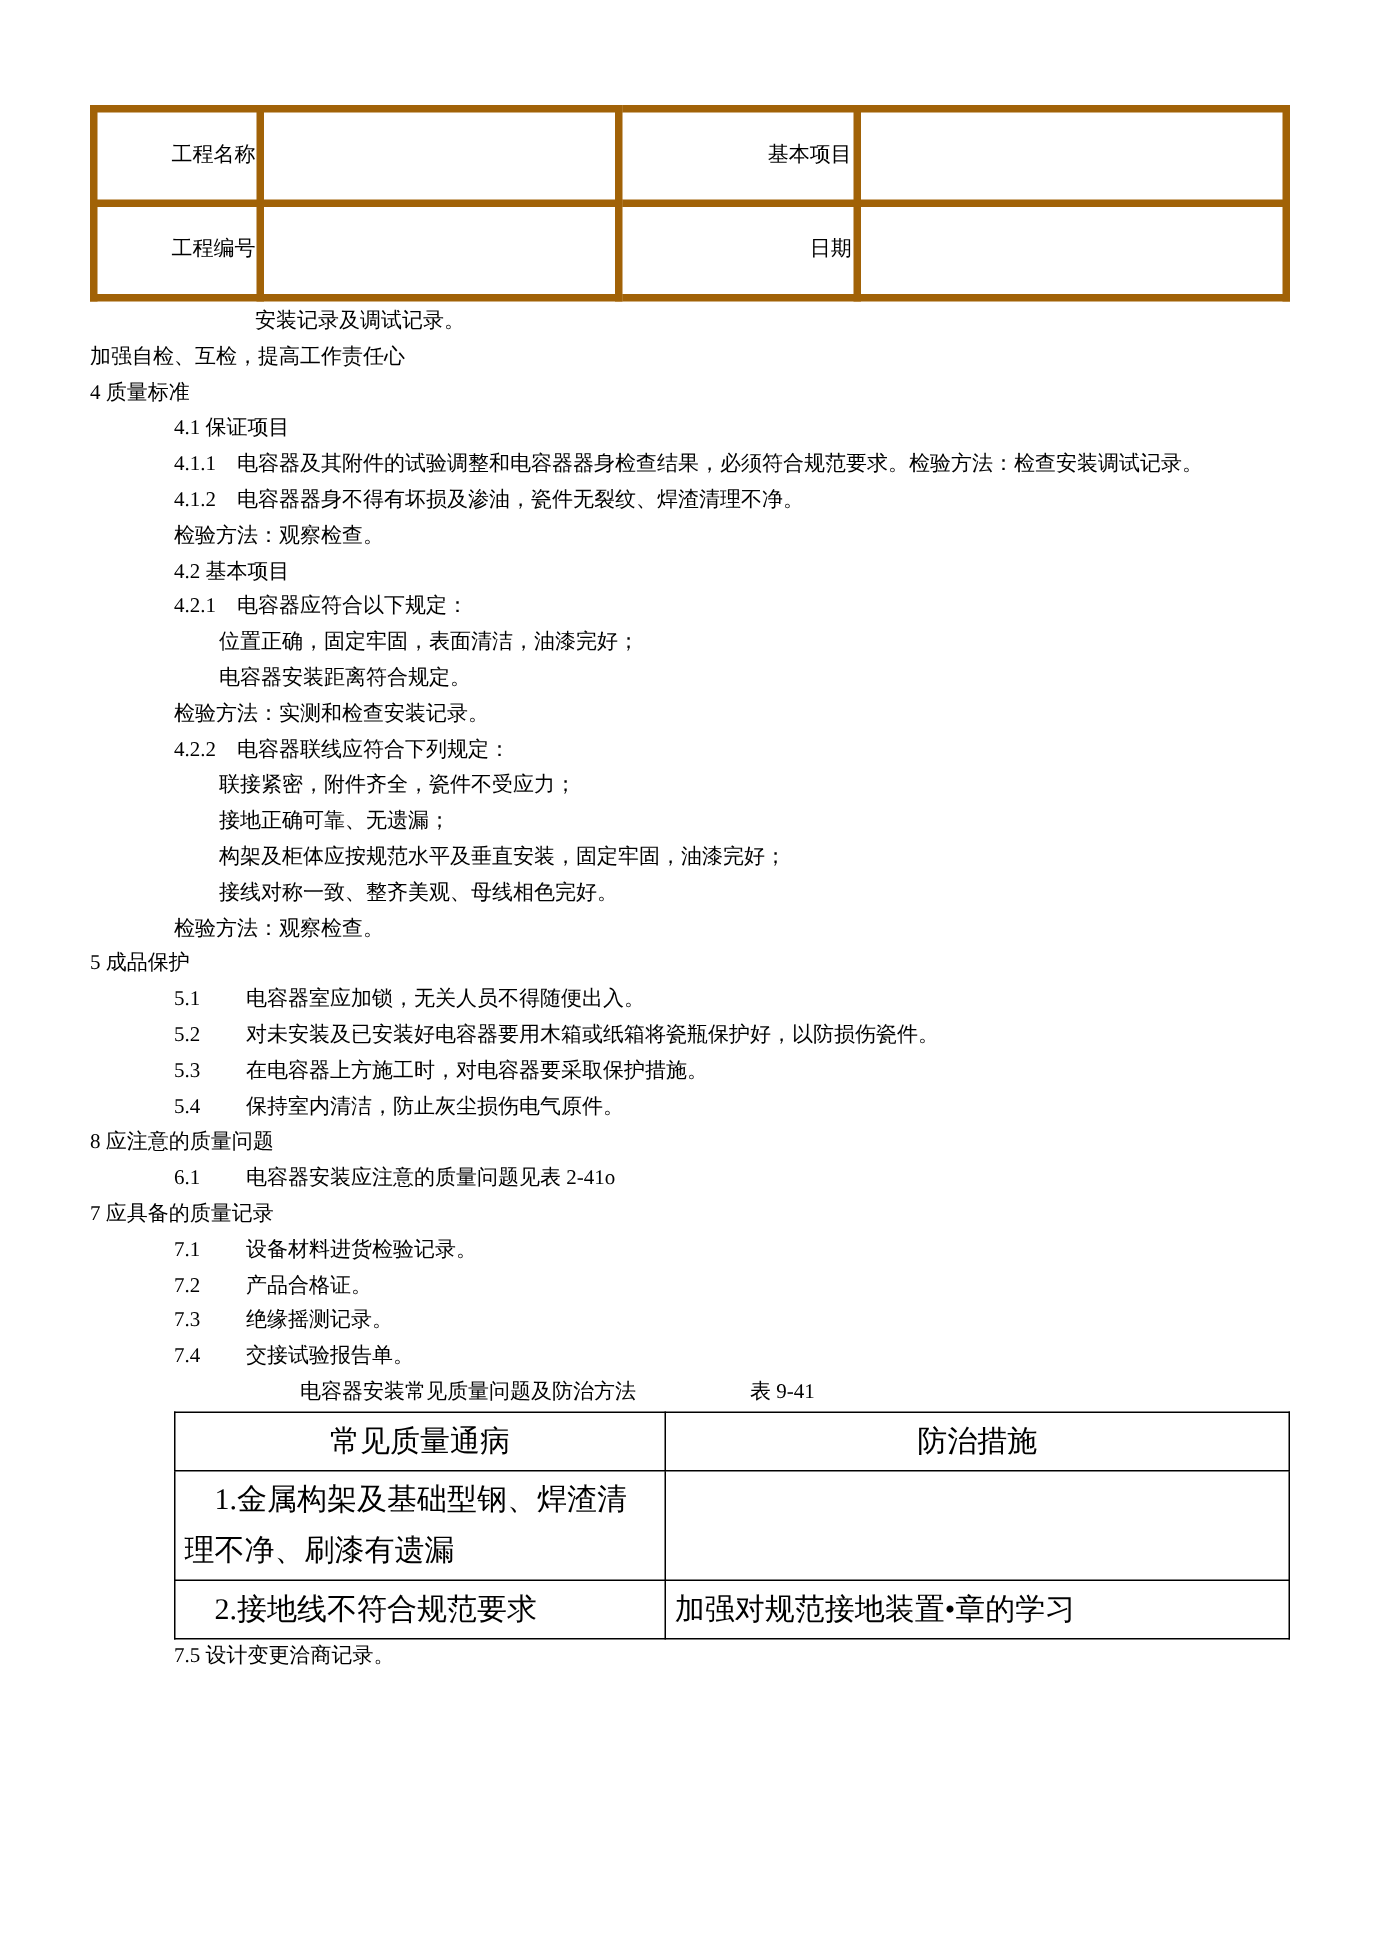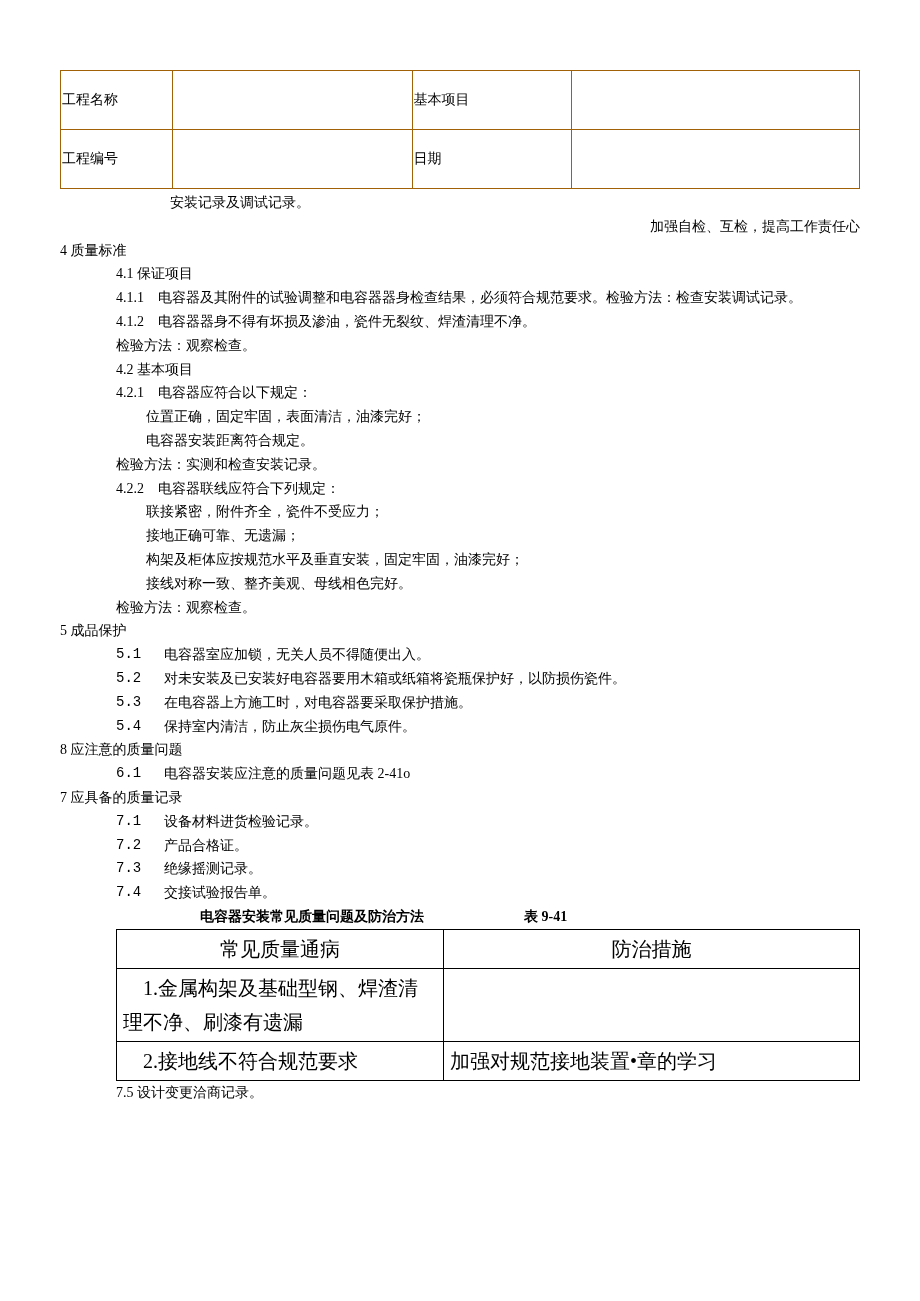--- a/index.html
+++ b/index.html
@@ -10,58 +10,57 @@
     margin: 0;
     padding: 70px 60px;
     line-height: 1.7;
   }
   .header-table {
     border-collapse: collapse;
     width: 100%;
     margin-bottom: 2px;
   }
   .header-table td {
-    border: 1px solid #a16207;
+    border: 5px solid #a16207;
     height: 56px;
-    text-align: left;
+    text-align: right;
     vertical-align: middle;
     font-size: 14px;
   }
   .ht-c1 { width: 14%; }
   .ht-c2 { width: 30%; }
   .ht-c3 { width: 20%; }
   .ht-c4 { width: 36%; }
   .indent-1 { padding-left: 56px; }
   .indent-3 { padding-left: 86px; }
-  .no-indent { padding-left: 0; text-align: right; }
+  .no-indent { padding-left: 0; }
   .section-heading { padding-left: 0; }
   .body-block { margin-top: 0; }
   .table-title-row {
     display: flex;
     padding-left: 140px;
-    gap: 100px;
-    font-weight: bold;
+    gap: 76px;
   }
   .qc-table {
     border-collapse: collapse;
     margin-left: 56px;
     width: calc(100% - 56px);
   }
   .qc-table td, .qc-table th {
     border: 1px solid #000;
     padding: 2px 6px;
     vertical-align: top;
     font-weight: normal;
     font-size: 20px;
   }
   .qc-table th { text-align: center; }
   .qc-col1 { width: 44%; }
   .qc-col2 { width: 56%; }
   .num-item { display: flex; }
-  .num-item .num { min-width: 48px; font-family: Liberation Mono, monospace; }
+  .num-item .num { min-width: 48px; }
 </style>
 </head>
 <body>
 
 <table class="header-table">
   <tbody>
       <tr>
     <td class="ht-c1">工程名称</td>
     <td class="ht-c2"></td>
     <td class="ht-c3">基本项目</td>

